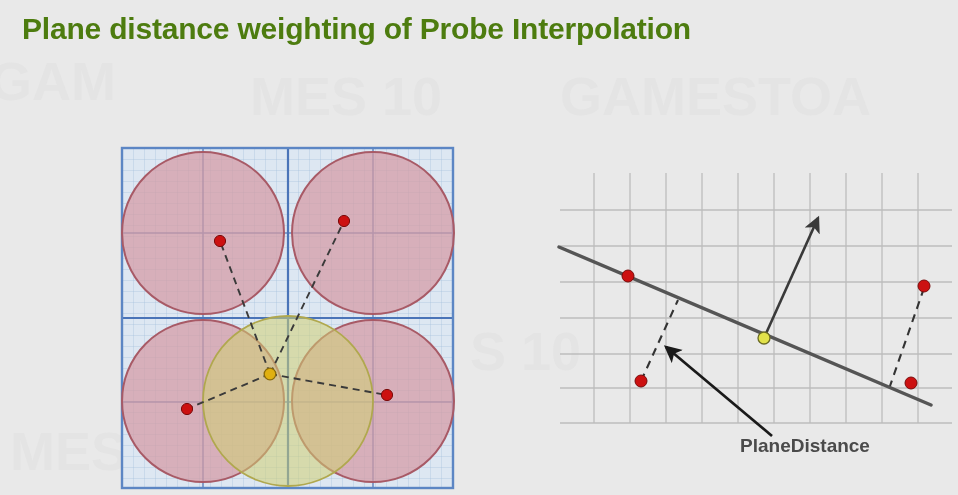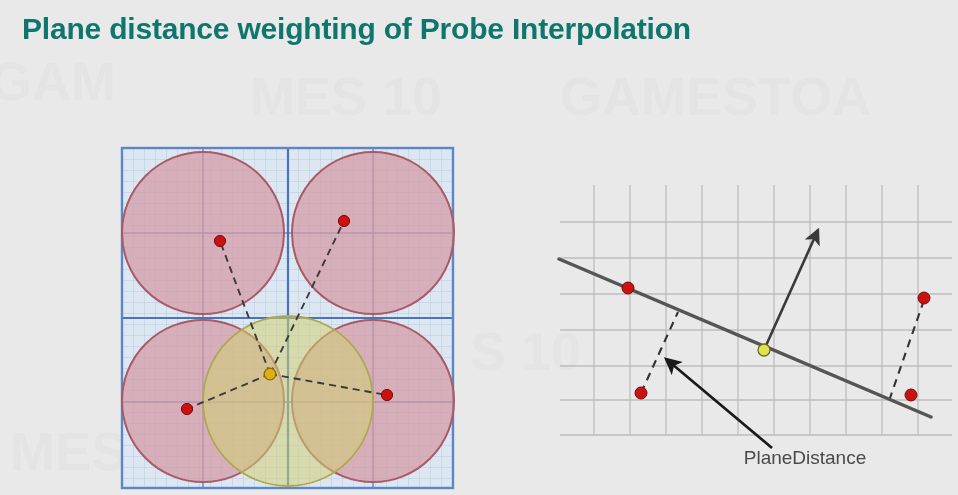--- a/index.html
+++ b/index.html
@@ -20,37 +20,38 @@
     inset: 0;
     pointer-events: none;
     opacity: 0.5;
   }
   #slide-title {
     position: absolute;
     left: 22px;
     top: 12px;
     font-size: 30px;
     font-weight: bold;
-    color: #0f766e;
+    color: #4d7c0f;
     letter-spacing: -0.2px;
     white-space: nowrap;
   }
   #left-figure {
     position: absolute;
     left: 110px;
     top: 142px;
     width: 345px;
     height: 352px;
   }
   #right-figure {
     position: absolute;
     left: 545px;
-    top: 172px;
+    top: 160px;
     width: 413px;
     height: 310px;
+    font-weight: bold;
   }
   .fig-svg { display: block; }
 </style>
 </head>
 <body>
 
 <div id="watermark-layer">
   <svg width="958" height="495" viewBox="0 0 958 495" class="fig-svg">
     <g fill="#dcdcdc" font-family="Liberation Sans, sans-serif" font-weight="bold" font-size="54" opacity="0.75">
       <text x="-10" y="100">GAM</text>

